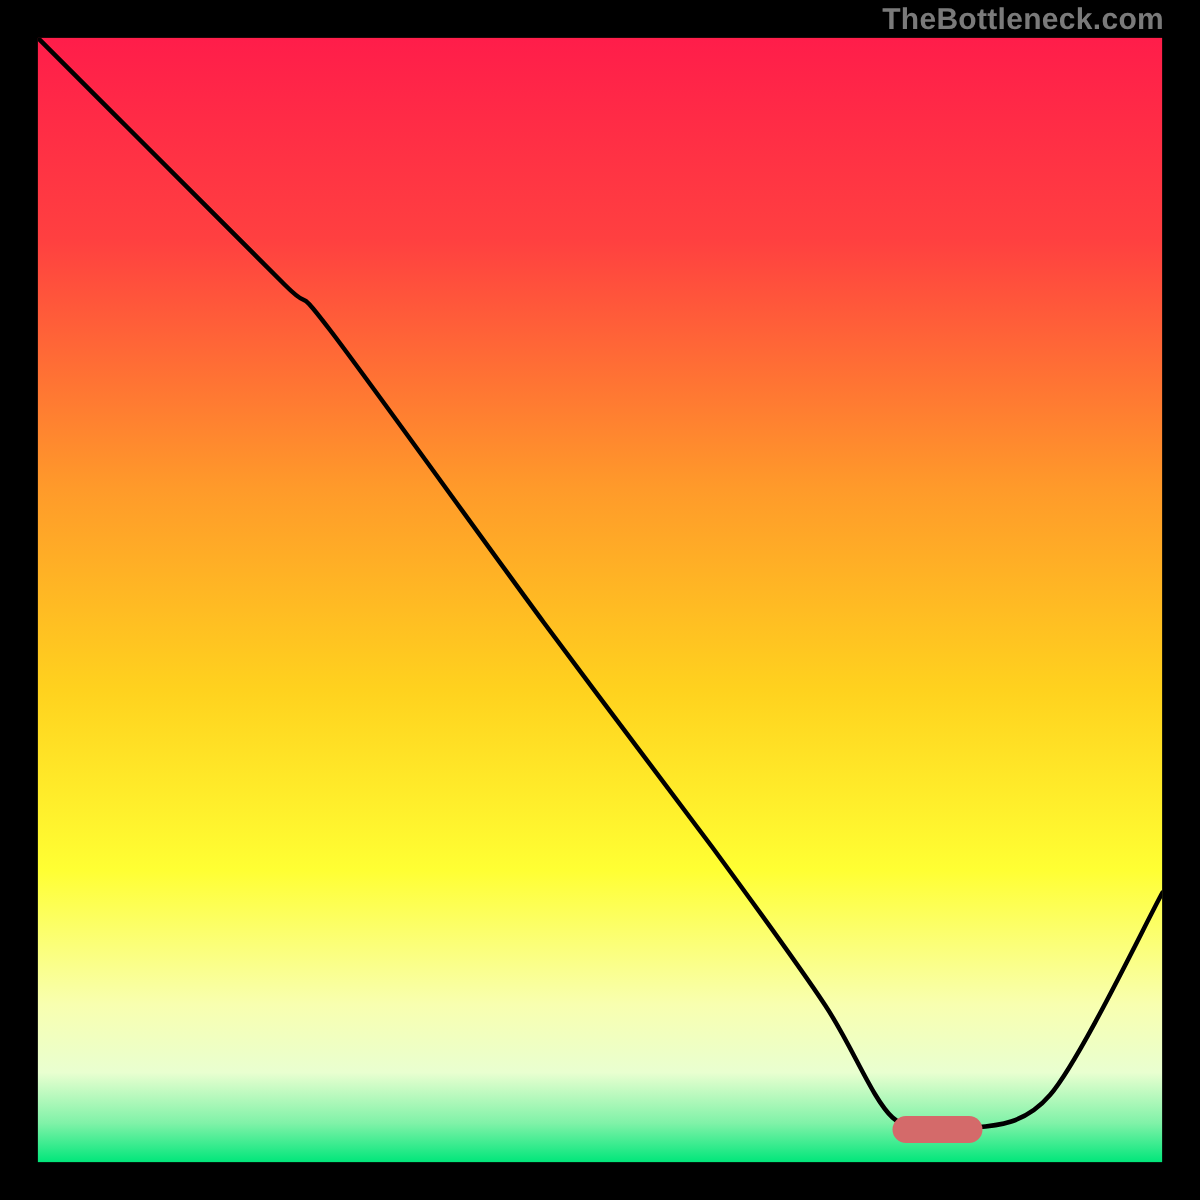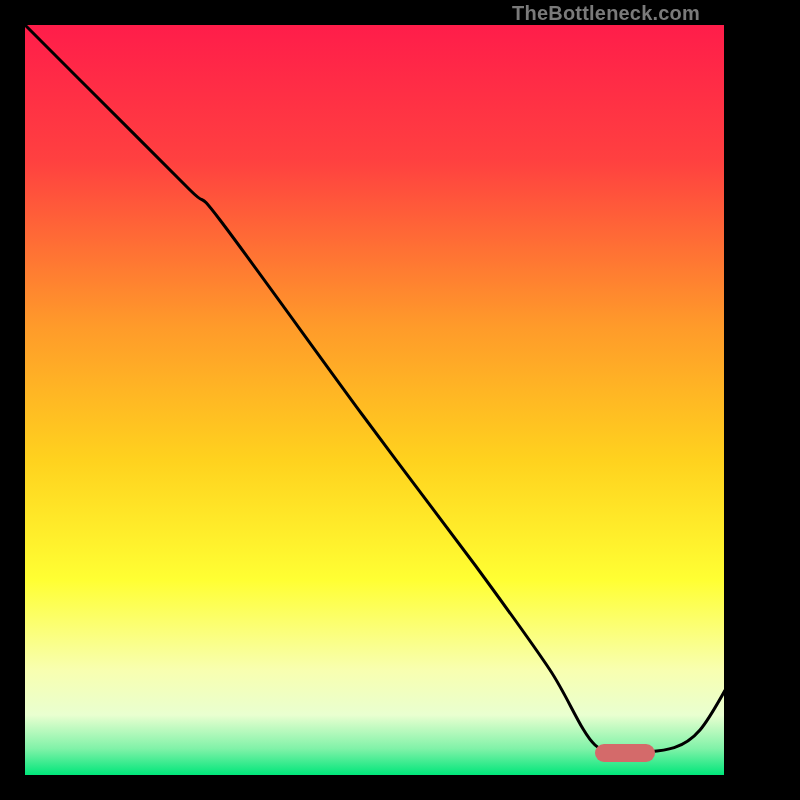--- a/index.html
+++ b/index.html
@@ -7,21 +7,21 @@
     padding: 0;
     width: 800px;
     height: 800px;
     background: #000;
     overflow: hidden;
   }
   .frame {
     position: absolute;
     left: 0;
     top: 0;
-    width: 724px;
+    width: 800px;
     height: 800px;
     background: #000;
     overflow: hidden;
   }
   .plot {
     position: absolute;
     left: 25px;
     top: 25px;
     width: 750px;
     height: 750px;

